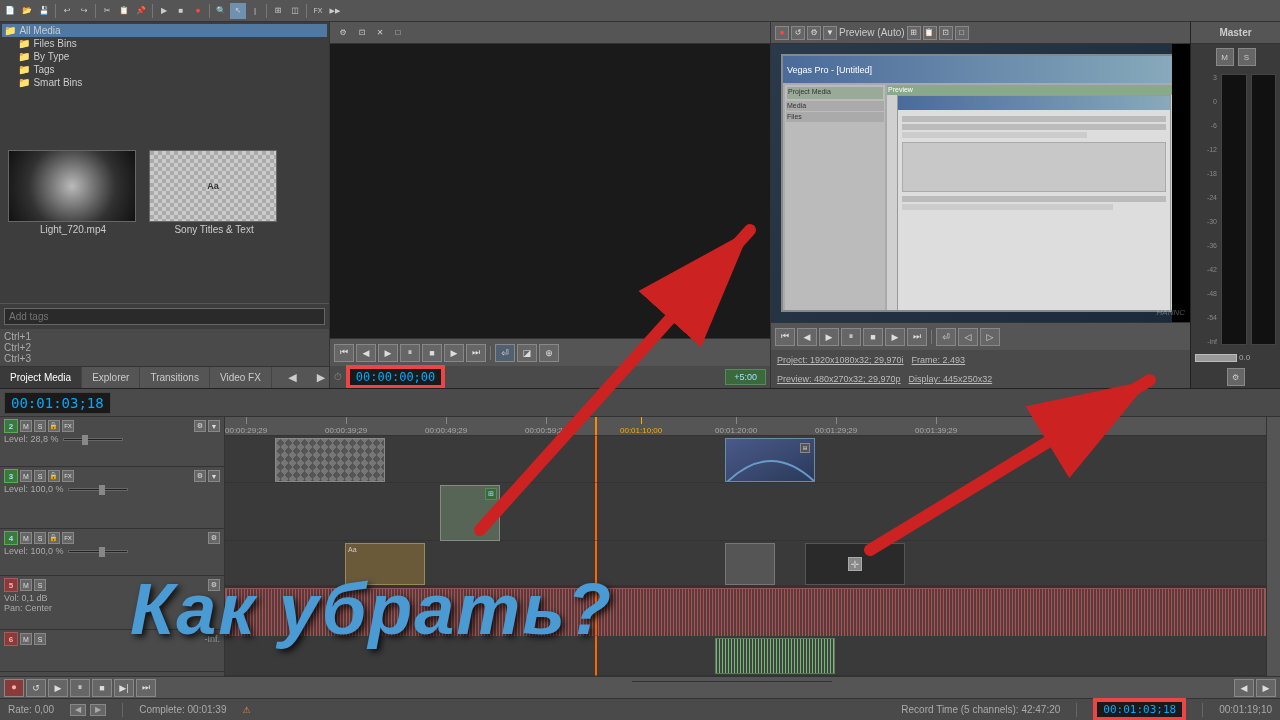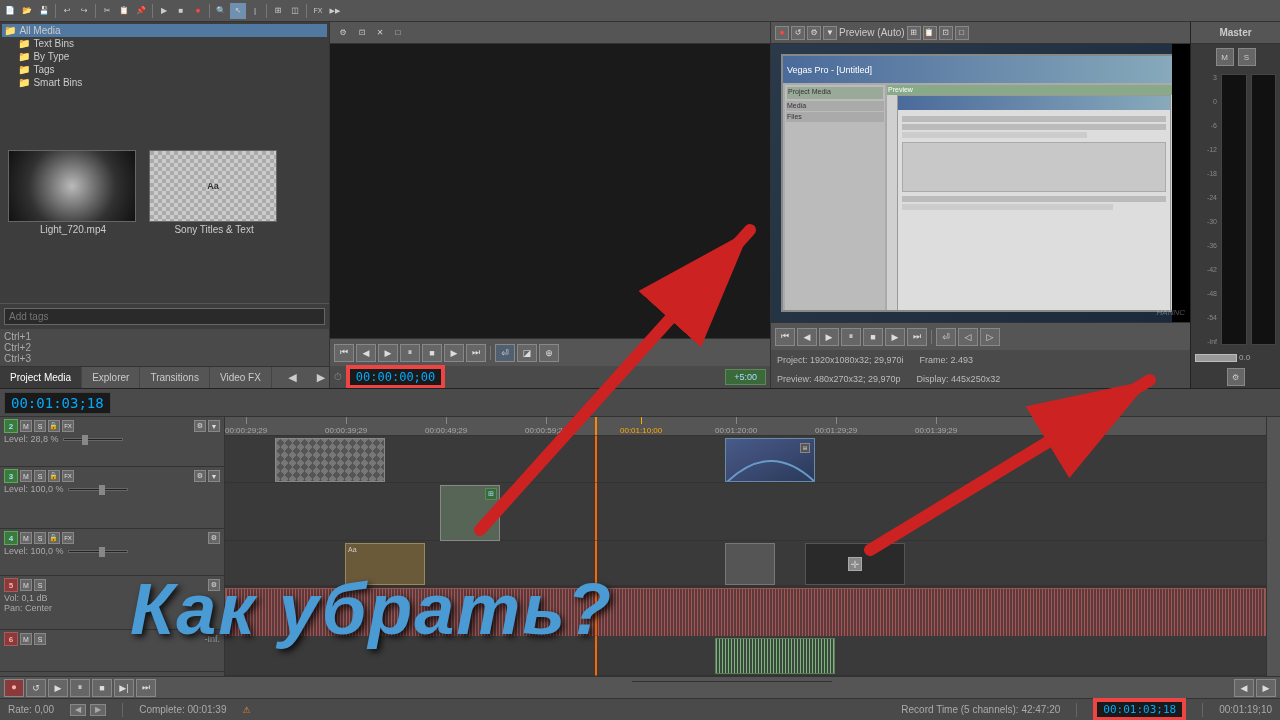--- a/index.html
+++ b/index.html
@@ -344,22 +344,23 @@
       flex-shrink: 0;
     }
     .right-preview-info {
       height: 20px;
       background: #4a4a4a;
       display: flex;
       align-items: center;
       padding: 0 6px;
       font-size: 9px;
       color: #bbb;
-      gap: 16px;
-      flex-shrink: 0;
+      gap: 8px;
+      flex-shrink: 0;
+      text-decoration: underline;
     }
 
     
     .master-panel {
       width: 90px;
       flex-shrink: 0;
       background: #3a3a3a;
       display: flex;
       flex-direction: column;
       border-left: 1px solid #222;
@@ -648,21 +649,21 @@
 
     <div class="left-panel">
 
       <div class="media-tree">
         <div class="tree-item selected">
           <span class="folder-icon">📁</span>
           <span>All Media</span>
         </div>
         <div class="tree-item" style="padding-left: 16px;">
           <span class="folder-icon">📁</span>
-          <span>Text Bins</span>
+          <span>Files Bins</span>
         </div>
         <div class="tree-item" style="padding-left: 16px;">
           <span class="folder-icon">📁</span>
           <span>By Type</span>
         </div>
         <div class="tree-item" style="padding-left: 16px;">
           <span class="folder-icon">📁</span>
           <span>Tags</span>
         </div>
         <div class="tree-item" style="padding-left: 16px;">

